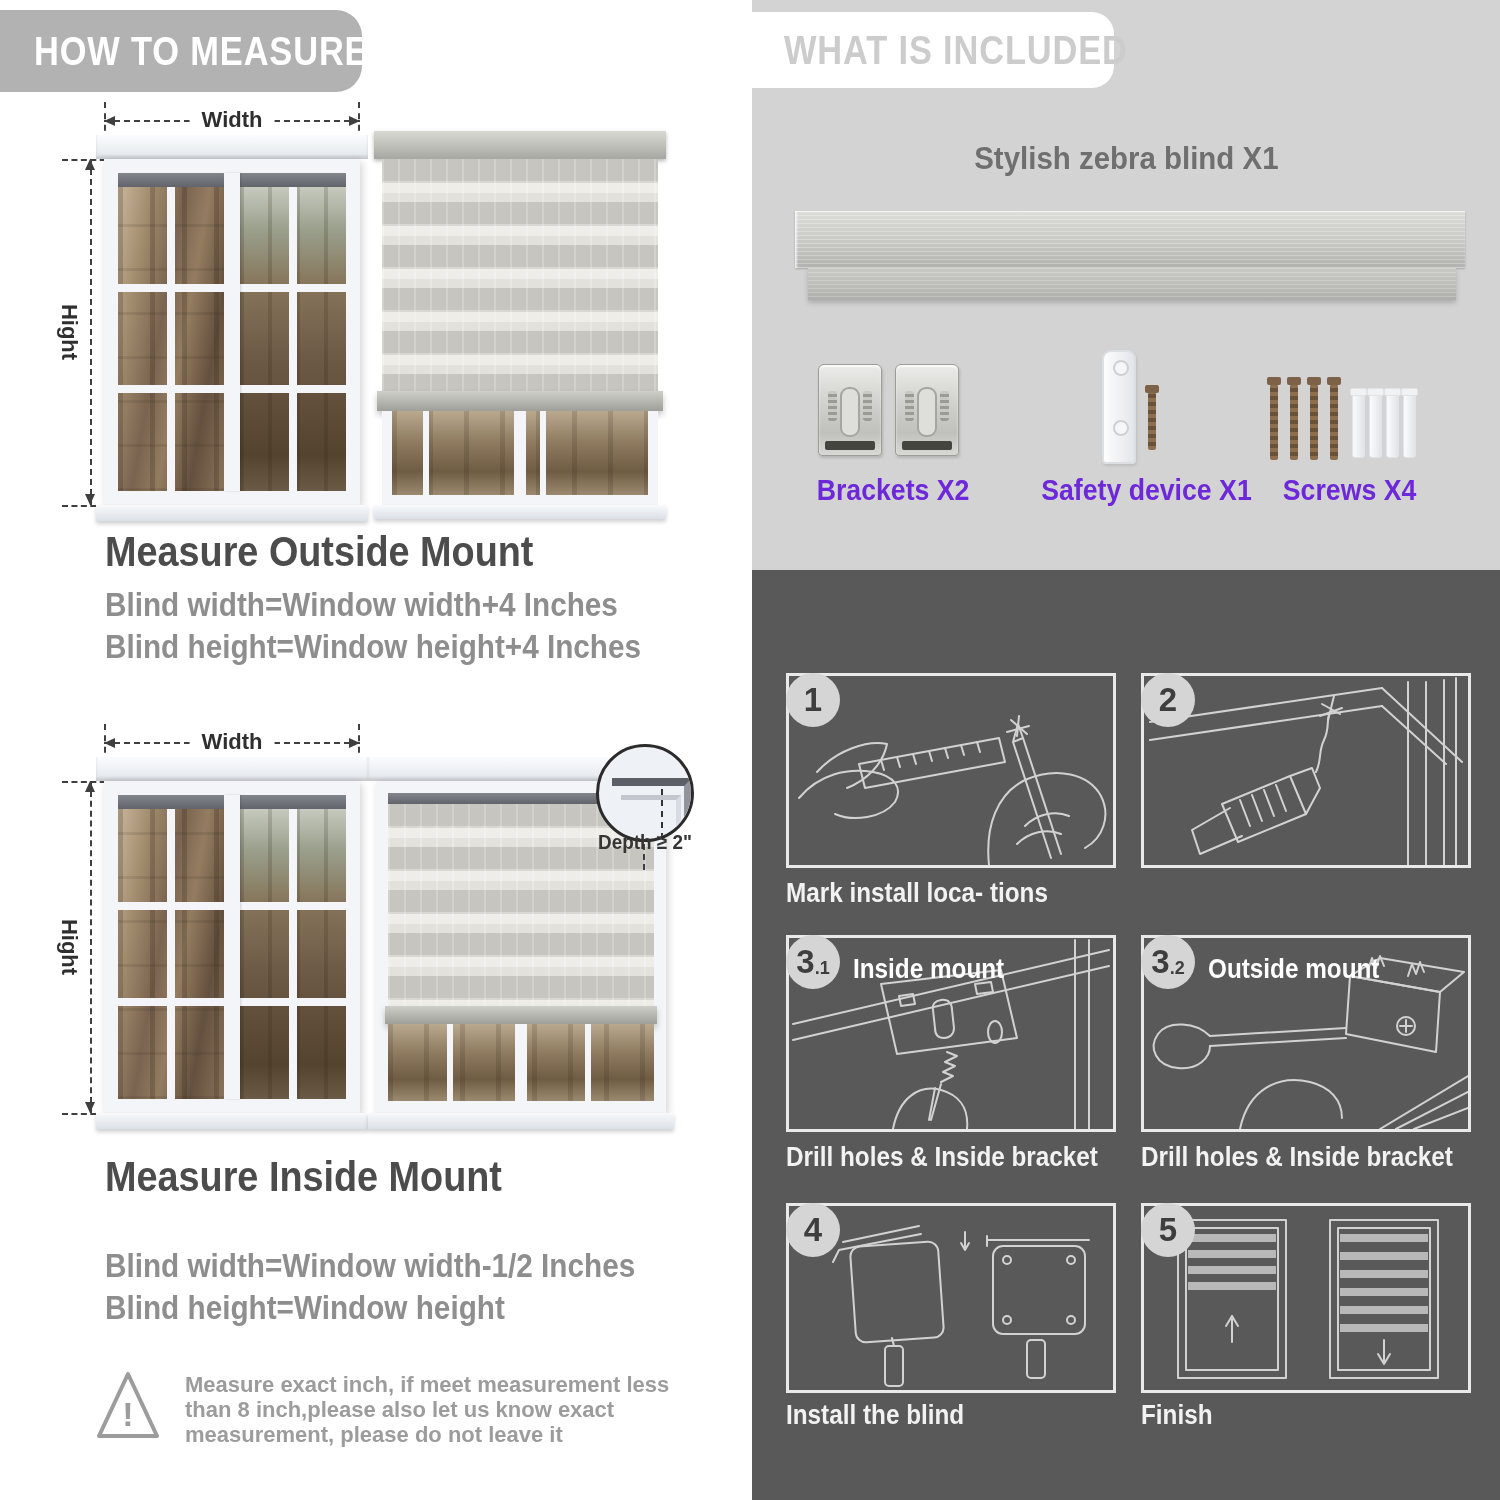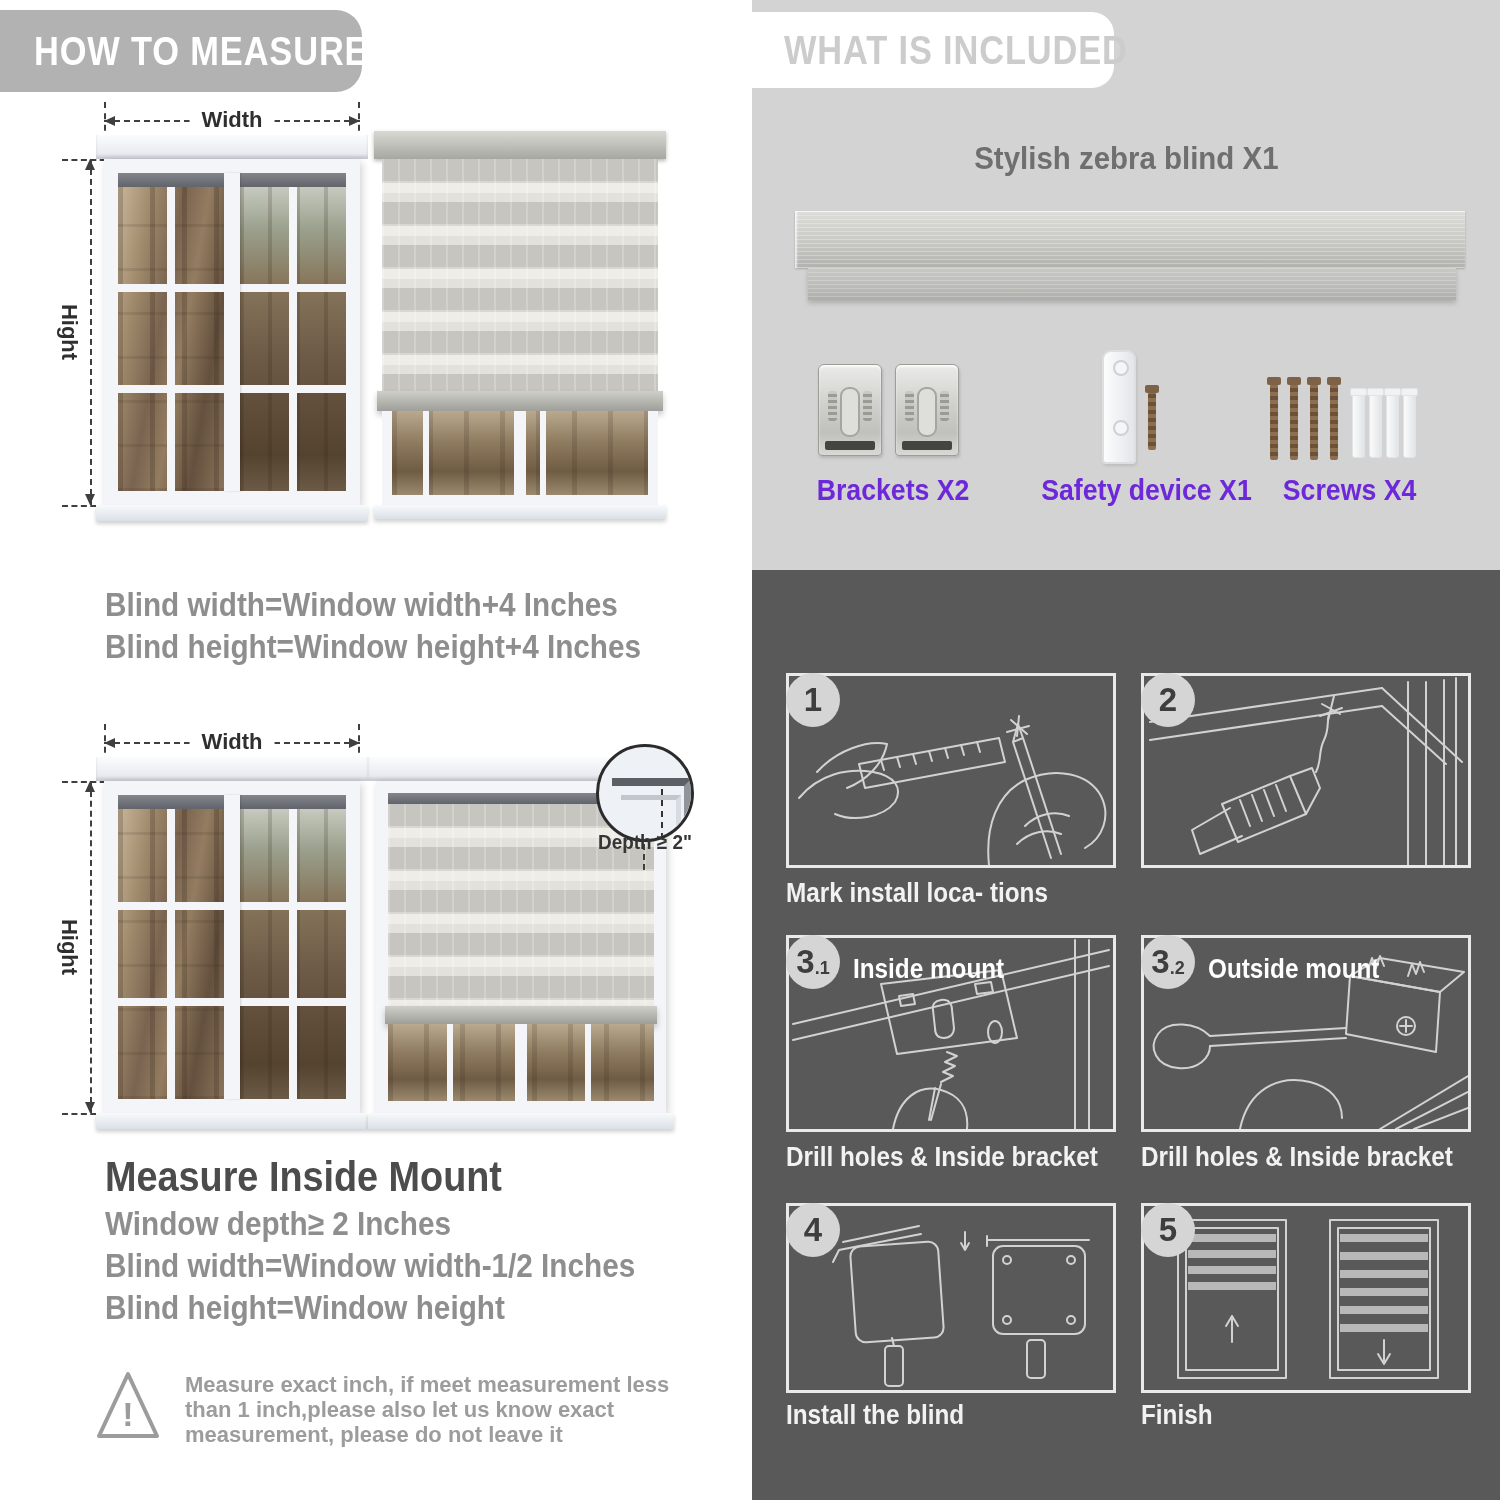--- a/index.html
+++ b/index.html
@@ -168,20 +168,23 @@
     <div class="abs mini-win" style="left:8px;top:280px;width:276px;height:94px;">
       <div class="abs ph-c" style="inset:0;">
         <div class="mini-muntin" style="left:58%;"></div>
         <div class="mini-muntin" style="left:12%;"></div>
       </div>
       <div class="mini-mull"></div>
     </div>
     <div class="abs sill" style="left:0;top:374px;width:292px;height:14px;"></div>
   </div>
 
+  <div class="abs sec-heading" style="left:105px;top:528px;">
+    <span class="cond">Measure Outside Mount</span>
+  </div>
   <div class="abs sec-line" style="left:105px;top:586px;">
     <span class="cond">Blind width=Window width+4 Inches</span>
   </div>
   <div class="abs sec-line" style="left:105px;top:628px;">
     <span class="cond">Blind height=Window height+4 Inches</span>
   </div>
 
   <div class="abs h-measure" style="left:104px;top:742px;width:256px;">
     <i class="ar-l"></i>
     <i class="ar-r"></i>
@@ -234,35 +237,32 @@
     <div class="l2"></div>
     <div class="dash"></div>
   </div>
   <div class="abs depth-lbl" style="left:598px;top:830px;">
     <span class="cond">Depth ≥ 2"</span>
   </div>
 
   <div class="abs sec-heading" style="left:105px;top:1153px;">
     <span class="cond">Measure Inside Mount</span>
   </div>
-  <div class="abs sec-line" style="left:105px;top:1205px;">
-    <span class="cond">Window depth≥ 2 Inches</span>
-  </div>
   <div class="abs sec-line" style="left:105px;top:1247px;">
     <span class="cond">Blind width=Window width-1/2 Inches</span>
   </div>
   <div class="abs sec-line" style="left:105px;top:1289px;">
     <span class="cond">Blind height=Window height</span>
   </div>
 
   <svg class="abs warn-tri" style="left:95px;top:1368px;" width="66" height="74" viewBox="0 0 66 74">
     <polygon points="33,6 62,68 4,68" fill="none" stroke="#9c9c9c" stroke-width="4" stroke-linejoin="round"></polygon>
     <text x="33" y="58" text-anchor="middle" font-size="34" font-weight="bold" fill="#9c9c9c">!</text>
   </svg>
-  <div class="abs warn-text" style="left:185px;top:1372px;">Measure exact inch, if meet measurement less than 1 inch,please also let us know exact measurement, please do not leave it</div>
+  <div class="abs warn-text" style="left:185px;top:1372px;">Measure exact inch, if meet measurement less than 8 inch,please also let us know exact measurement, please do not leave it</div>
 
   <div class="abs hdr-included">
     <span>WHAT IS INCLUDED</span>
   </div>
 
   <div class="abs product-lbl" style="left:752px;top:140px;width:748px;text-align:center;">
     <span class="condc">Stylish zebra blind X1</span>
   </div>
 
   <div class="abs headrail-main" style="left:795px;top:211px;width:670px;height:57px;"></div>

